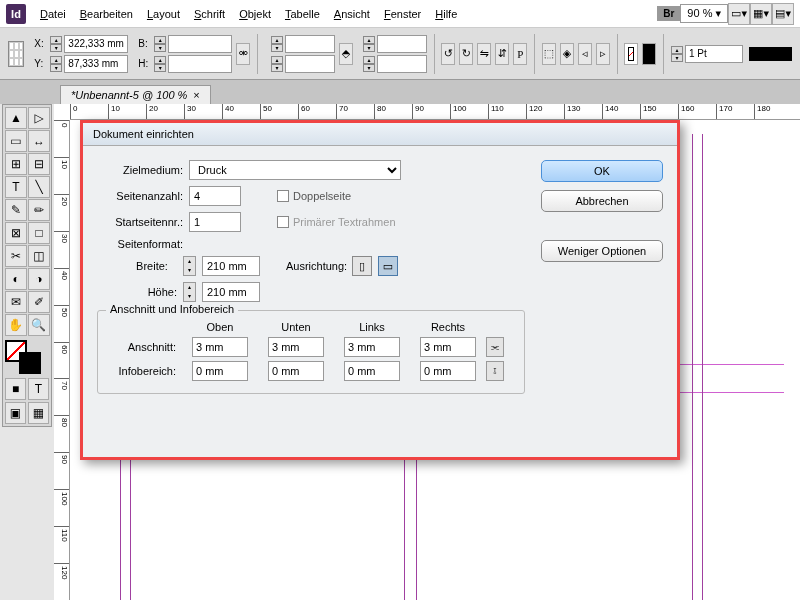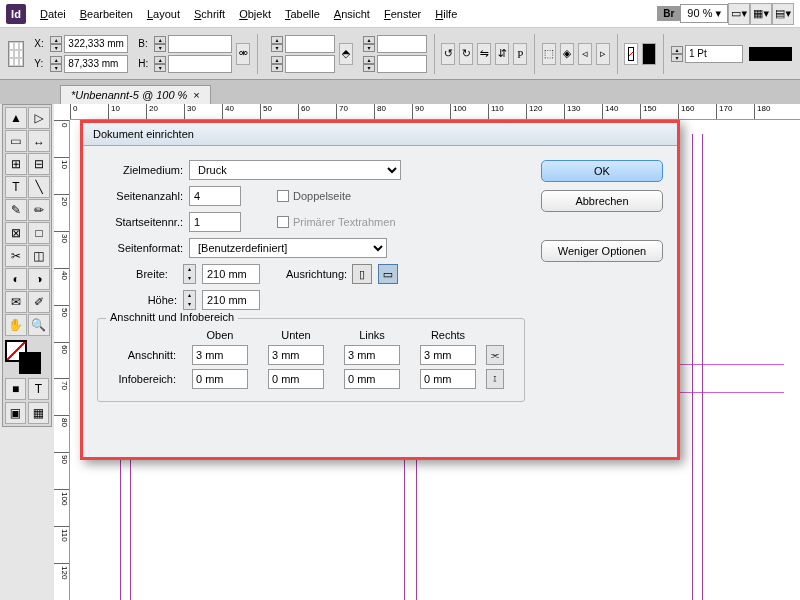--- a/index.html
+++ b/index.html
@@ -316,21 +316,20 @@
         <span class="dlabel">Startseitennr.:</span>
         <input class="dinput" value="1" style="">
         <div style="width:24px"></div>
         <label class="chk disabled">
             <span class="chkbox"></span>
             <span>Primärer Textrahmen</span>
           </label>
       </div>
       <div class="drow" style="margin-top:6px">
         <span class="dlabel">Seitenformat:</span>
-        <select class="dselect" style="width:198px"><option>[Benutzerdefiniert]</option></select>
       </div>
       <div class="size-group">
         <div class="drow">
           <span style="width:50px;text-align:center">Breite:</span>
           <span class="spin">
               <b>▴</b>
               <b>▾</b>
             </span>
           <input class="dinput" style="width: 58px;" value="210 mm">
           <span style="width:60px;text-align:right;margin-left:20px">Ausrichtung:</span>

